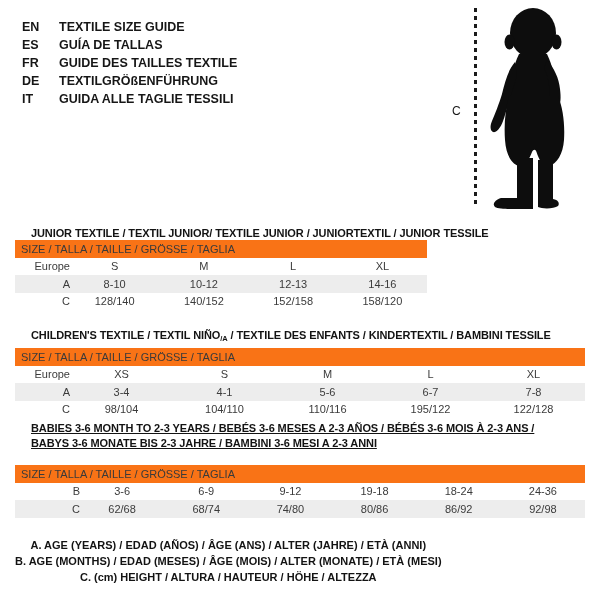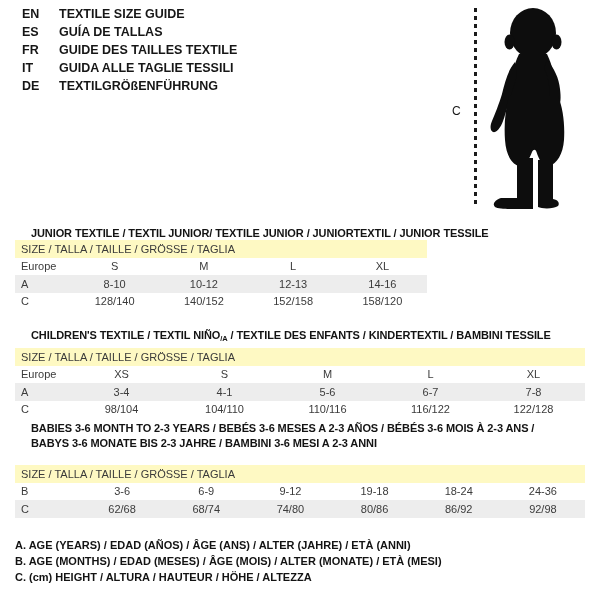--- a/index.html
+++ b/index.html
@@ -4,73 +4,73 @@
 <style>
   html,body{margin:0;padding:0;}
   body{
     width:600px;height:600px;background:#ffffff;
     font-family:"Liberation Sans",sans-serif;color:#141414;
     position:relative;overflow:hidden;
   }
   #page{position:absolute;inset:0;}
 
   
-  .langs{position:absolute;left:22px;top:5px;}
+  .langs{position:absolute;left:22px;top:18px;}
   .lang-row{height:18px;line-height:18px;font-weight:700;font-size:12.5px;color:#161616;white-space:nowrap;}
   .lang-code{display:inline-block;width:37px;}
 
   
   .measure-line{
     position:absolute;left:474px;top:8px;width:3px;height:198px;
     background:repeating-linear-gradient(to bottom,#1a1a1a 0 4px,transparent 4px 8px);
   }
   .measure-label{position:absolute;left:452px;top:104px;font-size:12px;color:#161616;}
   svg.baby{position:absolute;left:481px;top:2px;}
 
   
   .tbl-title{position:absolute;left:15px;font-weight:700;font-size:11px;color:#131313;white-space:nowrap;letter-spacing:-0.1px;margin-left:16px;}
   #title1{top:218px;}
   #title2{top:320px;}
-  #title3{top:412px;line-height:15px;}
+  #title3{top:412px;line-height:15px;text-decoration:underline;}
   .subs{font-size:7.5px;vertical-align:-2px;}
 
   
   table{border-collapse:collapse;table-layout:fixed;position:absolute;font-size:11px;color:#3b3b3b;}
   td{height:17.5px;text-align:center;vertical-align:middle;padding:0;white-space:nowrap;}
-  tr.bar td{background:#fef9c3;text-align:left;padding-left:6px;color:#3a3a3a;}
+  tr.bar td{background:#f97316;text-align:left;padding-left:6px;color:#3a3a3a;}
   tr.shaded td{background:#ededed;}
-  td.lbl{text-align:left;padding-left:6px;margin-left:17px;}
+  td.lbl{text-align:right;padding-left:6px;margin-left:17px;}
   #t1{left:15px;top:240px;width:412px;}
   #t2{left:15px;top:348px;width:570px;}
   #t3{left:15px;top:465px;width:570px;}
 
   
   .legend{position:absolute;left:15px;top:537px;font-weight:700;font-size:11px;color:#131313;}
-  .legend div{height:16px;line-height:16px;white-space:nowrap;}
+  .legend div{height:16px;line-height:16px;white-space:nowrap;text-align:center;}
 </style>
 </head>
 <body>
 
 <div id="page">
 
   <section class="langs">
     <div class="lang-row">
       <span class="lang-code">EN</span><span>TEXTILE SIZE GUIDE</span>
     </div>
     <div class="lang-row">
       <span class="lang-code">ES</span><span>GUÍA DE TALLAS</span>
     </div>
     <div class="lang-row">
       <span class="lang-code">FR</span><span>GUIDE DES TAILLES TEXTILE</span>
     </div>
     <div class="lang-row">
+      <span class="lang-code">DE</span><span>TEXTILGRÖßENFÜHRUNG</span>
+    </div>
+    <div class="lang-row">
       <span class="lang-code">IT</span><span>GUIDA ALLE TAGLIE TESSILI</span>
-    </div>
-    <div class="lang-row">
-      <span class="lang-code">DE</span><span>TEXTILGRÖßENFÜHRUNG</span>
     </div>
   </section>
 
   <div class="measure-line"></div>
   <span class="measure-label">C</span>
   <svg class="baby" width="120" height="210" viewBox="0 0 120 210" fill="#0d0d0d">
     <ellipse cx="52" cy="31" rx="23" ry="25"></ellipse>
     <ellipse cx="28.5" cy="40" rx="5" ry="7.5"></ellipse>
     <ellipse cx="75.5" cy="40" rx="5" ry="7.5"></ellipse>
     <path d="M38 52 L66 52 C72 64 75 80 76 98 L28 98 C29 80 32 64 38 52 Z"></path>
@@ -150,21 +150,21 @@
         <td>4-1</td>
         <td>5-6</td>
         <td>6-7</td>
         <td>7-8</td>
       </tr>
       <tr>
         <td class="lbl">C</td>
         <td>98/104</td>
         <td>104/110</td>
         <td>110/116</td>
-        <td>116/122</td>
+        <td>195/122</td>
         <td>122/128</td>
       </tr>
     </tbody>
   </table>
 
   <h2 class="tbl-title" id="title3">
     <span style="display:block">BABIES 3-6 MONTH TO 2-3 YEARS / BEBÉS 3-6 MESES A 2-3 AÑOS / BÉBÉS 3-6 MOIS À 2-3 ANS /</span>
     <span style="display:block">BABYS 3-6 MONATE BIS 2-3 JAHRE / BAMBINI 3-6 MESI A 2-3 ANNI</span>
   </h2>
   <table id="t3">

